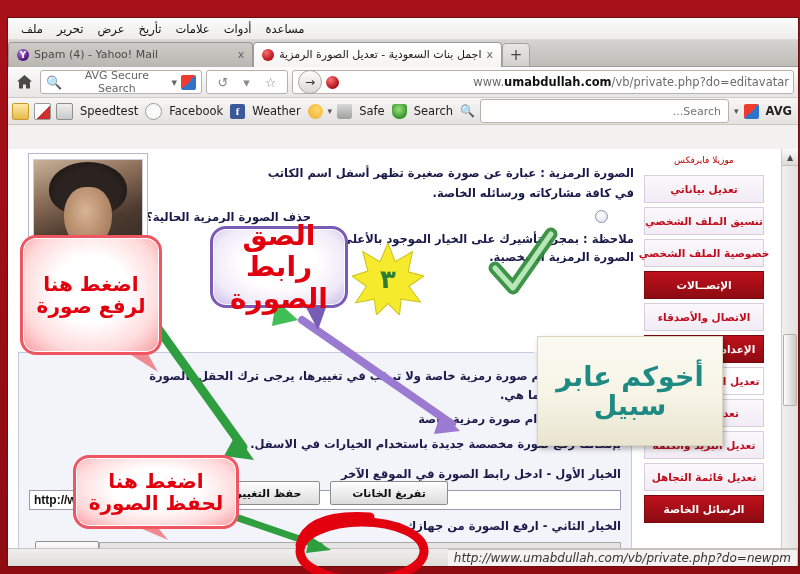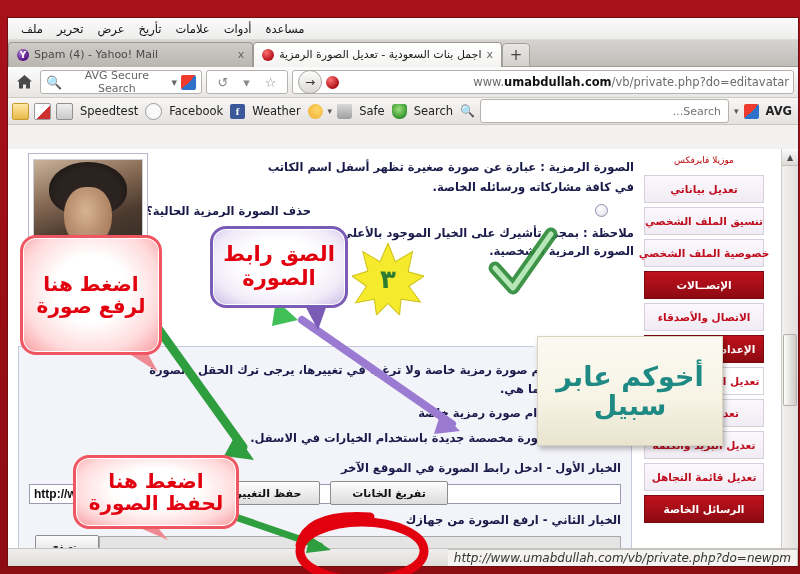--- a/index.html
+++ b/index.html
@@ -191,21 +191,21 @@
   .callout.red{
     background:radial-gradient(ellipse at 50% 45%,#ffffff 38%,#ffdadb 72%,#f79a9e 100%);
     border:3px solid #ef5661;box-shadow:0 0 0 1px #fff inset;
   }
   .callout.purple{
     background:radial-gradient(ellipse at 50% 45%,#ffffff 40%,#f0eaf8 72%,#c9b9e6 100%);
     border:3px solid #7a5bb5;box-shadow:0 0 0 1px #fff inset;
   }
   #callout1{left:20px;top:235px;width:136px;height:114px;font-size:20px;}
   #callout2{left:73px;top:455px;width:160px;height:68px;font-size:20px;}
-  #callout3{left:210px;top:226px;width:132px;height:76px;font-size:21px;}
+  #callout3{left:210px;top:226px;width:132px;height:76px;font-size:28px;}
 
   svg.ovl{position:absolute;left:0;top:0;width:800px;height:574px;pointer-events:none;}
 
   
   #burst{position:absolute;left:352px;top:243px;width:72px;height:72px;}
   #burst .num{position:absolute;inset:0;display:flex;align-items:center;justify-content:center;
     font-size:26px;font-weight:bold;color:#2e7d32;}
 
   
   #watermark{
@@ -348,21 +348,21 @@
 
           <div id="avatarbox">
             <div id="avatarimg">
               <div class="hair"></div>
               <div class="face"></div>
               <div class="neck"></div>
               <div class="shoulder"></div>
             </div>
           </div>
 
-          <div style="padding-top:10px;padding-left:130px;">
+          <div style="padding-top:16px;padding-left:130px;">
             <p class="ptext">الصورة الرمزية : عبارة عن صورة صغيرة تظهر أسفل اسم الكاتب</p>
             <p class="ptext" style="margin-top:-4px">في كافة مشاركاته ورسائله الخاصة.</p>
 
             <div class="radiorow" style="justify-content:space-between;margin-right:26px">
               <span class="radio"></span>
               <span class="lbl">حذف الصورة الرمزية الحالية؟</span>
             </div>
 
             <p class="ptext">ملاحظة : بمجرد تأشيرك على الخيار الموجود بالأعلى ستحذف</p>
             <p class="ptext" style="margin-top:-5px">الصورة الرمزية الشخصية.</p>

